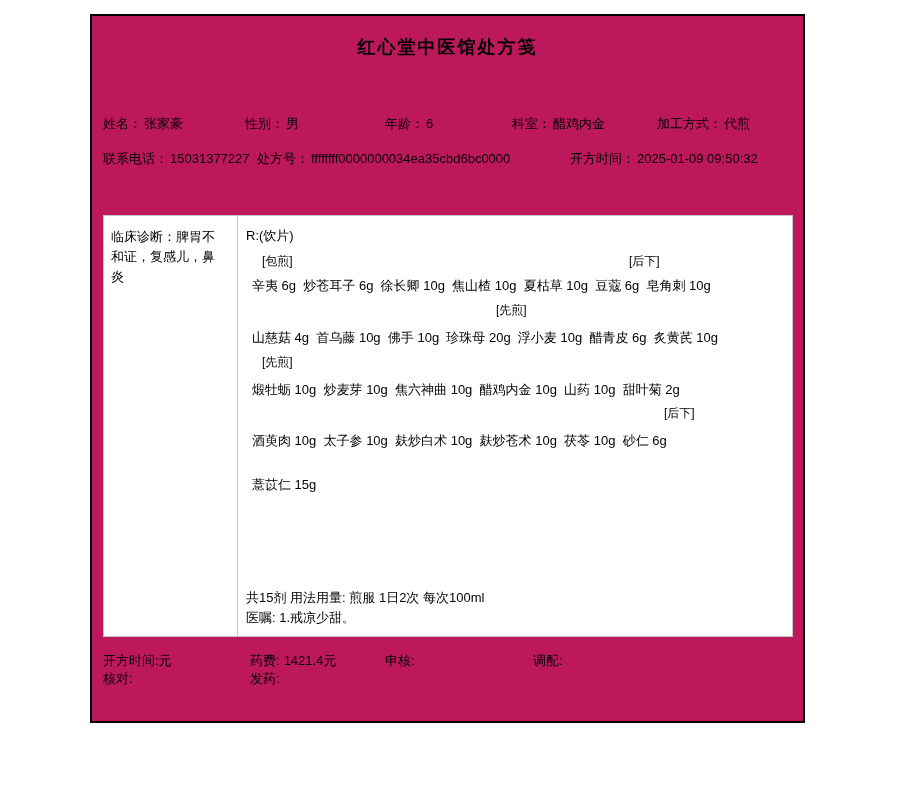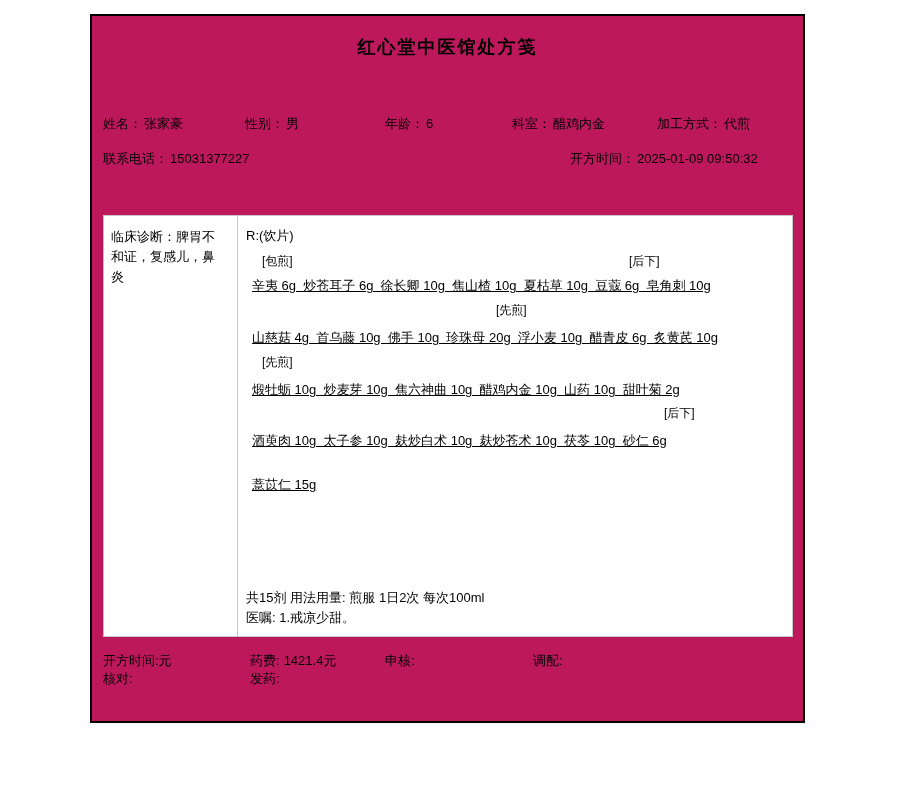--- a/index.html
+++ b/index.html
@@ -62,21 +62,21 @@
   .ann-row { position: relative; height: 15px; font-size: 12px; line-height: 15px; }
   .ann-row.r1 { margin-top: 10px; }
   .ann-row.r2 { margin-top: 9px; }
   .ann-row.r3 { margin-top: 9px; }
   .ann-row.r4 { margin-top: 8px; }
   .ann { position: absolute; top: 0; }
   .ann.p24  { left: 24px; }
   .ann.p258 { left: 258px; }
   .ann.p391 { left: 391px; }
   .ann.p426 { left: 426px; }
-  .med-line { margin: 12px 0 0 14px; line-height: 16px; white-space: pre; text-decoration: underline; }
+  .med-line { margin: 12px 0 0 14px; line-height: 16px; white-space: pre; }
   .med-line.first { margin-top: 9px; }
   .med-line.loose { margin-top: 28px; }
   .summary-row { position: relative; margin: 95px 0 0 8px; line-height: 20px; }
   .summary-left { width: 370px; }
   .doctor-sign {
     position: absolute;
     left: 373px;
     top: 0;
     width: 132px;
     line-height: 20px;
@@ -91,20 +91,21 @@
 
   <div class="title">红心堂中医馆处方笺</div>
 
   <div class="abs field" style="left:11px; top:99px;"><span>姓名：</span><span class="val">张家豪</span></div>
   <div class="abs field" style="left:153px; top:99px;"><span>性别：</span><span class="val">男</span></div>
   <div class="abs field" style="left:293px; top:99px;"><span>年龄：</span><span class="val">6</span></div>
   <div class="abs field" style="left:420px; top:99px;"><span>科室：</span><span class="val">醋鸡内金</span></div>
   <div class="abs field" style="left:565px; top:99px;"><span>加工方式：</span><span class="val">代煎</span></div>
 
   <div class="abs field" style="left:11px; top:134px;"><span>联系电话：</span><span class="val">15031377227</span></div>
+  <div class="abs field" style="left:165px; top:134px;"><span>处方号：</span><span class="val">ffffffff0000000034ea35cbd6bc0000</span></div>
   <div class="abs field" style="left:478px; top:134px;"><span>开方时间：</span><span class="val">2025-01-09 09:50:32</span></div>
 
   <div class="inner-box">
     <div class="diag-cell">临床诊断：脾胃不和证，复感儿，鼻炎</div>
     <div class="rx-cell">
       <div class="rx-header">R:(饮片)</div>
 
       <div class="ann-row r1">
         <span class="ann p24">[包煎]</span>
         <span class="ann p391">[后下]</span>

